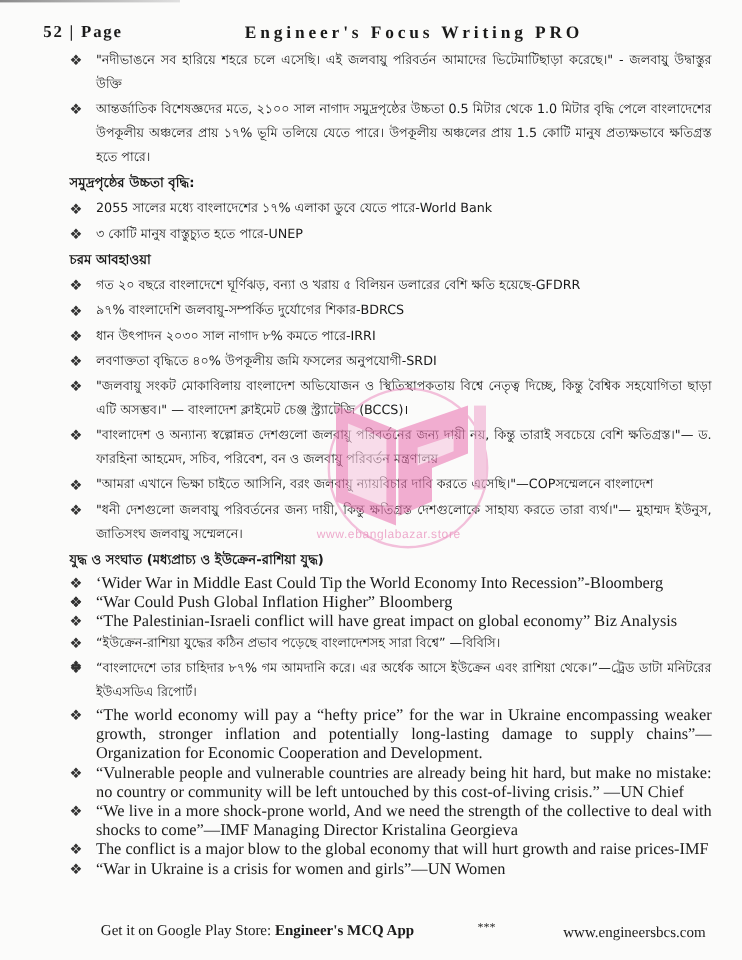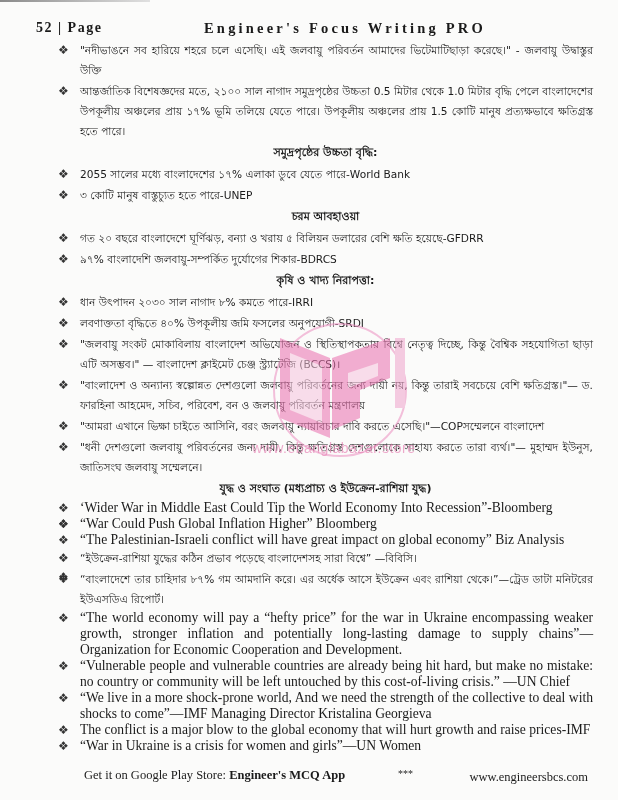--- a/index.html
+++ b/index.html
@@ -22,29 +22,29 @@
     .content { position: absolute; top: 40px; left: 58px; width: 535px; }
     .item { position: relative; padding-left: 22px; font-size: 12.4px; line-height: 17px; margin-bottom: 4px; }
     .item.bn { font-family: "DejaVu Sans", sans-serif; font-size: 10.6px; line-height: 20px; margin-bottom: 1px; }
     .item.en { font-size: 13.6px; line-height: 16px; margin-bottom: 0; }
     .bullet {
       position: absolute; left: 0; top: 0; font-size: 12px; color: #333;
       font-family: "DejaVu Sans", sans-serif;
     }
     .justify { text-align: justify; }
     .section-heading {
-      text-align: center; font-family: "DejaVu Sans", sans-serif;
+      text-align: left; font-family: "DejaVu Sans", sans-serif;
       font-weight: bold; font-size: 11px; line-height: 20px; margin: 2px 0 1px 0;
     }
     .watermark {
       position: absolute; left: 250px; top: 318px; width: 170px; height: 140px;
       pointer-events: none; opacity: 0.55;
     }
     .watermark-url {
-      position: absolute; left: 252px; top: 440px; font-size: 14px;
+      position: absolute; left: 264px; top: 440px; font-size: 10px;
       color: #e888b8; opacity: 0.7; font-family: "Liberation Sans", sans-serif;
       letter-spacing: 0.5px; pointer-events: none;
     }
     .footer {
       position: absolute; top: 768px; left: 36px; right: 30px; height: 20px;
       font-size: 12.5px;
       margin-left: 48px;
     }
     .footer .left { position: absolute; left: 0; top: 0; }
     .footer .stars { position: absolute; left: 314px; top: 0; font-size: 10px; }
@@ -63,21 +63,20 @@
 
 <div class="content" id="content">
     <div class="item justify bn"><span class="bullet">❖</span><span>"নদীভাঙনে সব হারিয়ে শহরে চলে এসেছি। এই জলবায়ু পরিবর্তন আমাদের ভিটেমাটিছাড়া করেছে।" - জলবায়ু উদ্বাস্তুর উক্তি</span></div>
     <div class="item justify bn"><span class="bullet">❖</span><span>আন্তর্জাতিক বিশেষজ্ঞদের মতে, ২১০০ সাল নাগাদ সমুদ্রপৃষ্ঠের উচ্চতা 0.5 মিটার থেকে 1.0 মিটার বৃদ্ধি পেলে বাংলাদেশের উপকূলীয় অঞ্চলের প্রায় ১৭% ভূমি তলিয়ে যেতে পারে। উপকূলীয় অঞ্চলের প্রায় 1.5 কোটি মানুষ প্রত্যক্ষভাবে ক্ষতিগ্রস্ত হতে পারে।</span></div>
     <div class="section-heading">সমুদ্রপৃষ্ঠের উচ্চতা বৃদ্ধি:</div>
     <div class="item justify bn"><span class="bullet">❖</span><span>2055 সালের মধ্যে বাংলাদেশের ১৭% এলাকা ডুবে যেতে পারে-World Bank</span></div>
     <div class="item justify bn"><span class="bullet">❖</span><span>৩ কোটি মানুষ বাস্তুচ্যুত হতে পারে-UNEP</span></div>
     <div class="section-heading">চরম আবহাওয়া</div>
     <div class="item justify bn"><span class="bullet">❖</span><span>গত ২০ বছরে বাংলাদেশে ঘূর্ণিঝড়, বন্যা ও খরায় ৫ বিলিয়ন ডলারের বেশি ক্ষতি হয়েছে-GFDRR</span></div>
     <div class="item justify bn"><span class="bullet">❖</span><span>৯৭% বাংলাদেশি জলবায়ু-সম্পর্কিত দুর্যোগের শিকার-BDRCS</span></div>
-    <div class="section-heading">কৃষি ও খাদ্য নিরাপত্তা:</div>
     <div class="item justify bn"><span class="bullet">❖</span><span>ধান উৎপাদন ২০৩০ সাল নাগাদ ৮% কমতে পারে-IRRI</span></div>
     <div class="item justify bn"><span class="bullet">❖</span><span>লবণাক্ততা বৃদ্ধিতে ৪০% উপকূলীয় জমি ফসলের অনুপযোগী-SRDI</span></div>
     <div class="item justify bn"><span class="bullet">❖</span><span>"জলবায়ু সংকট মোকাবিলায় বাংলাদেশ অভিযোজন ও স্থিতিস্থাপকতায় বিশ্বে নেতৃত্ব দিচ্ছে, কিন্তু বৈশ্বিক সহযোগিতা ছাড়া এটি অসম্ভব।" — বাংলাদেশ ক্লাইমেট চেঞ্জ স্ট্র্যাটেজি (BCCS)।</span></div>
     <div class="item justify bn"><span class="bullet">❖</span><span>"বাংলাদেশ ও অন্যান্য স্বল্পোন্নত দেশগুলো জলবায়ু পরিবর্তনের জন্য দায়ী নয়, কিন্তু তারাই সবচেয়ে বেশি ক্ষতিগ্রস্ত।"— ড. ফারহিনা আহমেদ, সচিব, পরিবেশ, বন ও জলবায়ু পরিবর্তন মন্ত্রণালয়</span></div>
     <div class="item justify bn"><span class="bullet">❖</span><span>"আমরা এখানে ভিক্ষা চাইতে আসিনি, বরং জলবায়ু ন্যায়বিচার দাবি করতে এসেছি।"—COPসম্মেলনে বাংলাদেশ</span></div>
     <div class="item justify bn"><span class="bullet">❖</span><span>"ধনী দেশগুলো জলবায়ু পরিবর্তনের জন্য দায়ী, কিন্তু ক্ষতিগ্রস্ত দেশগুলোকে সাহায্য করতে তারা ব্যর্থ।"— মুহাম্মদ ইউনুস, জাতিসংঘ জলবায়ু সম্মেলনে।</span></div>
     <div class="section-heading">যুদ্ধ ও সংঘাত (মধ্যপ্রাচ্য ও ইউক্রেন-রাশিয়া যুদ্ধ)</div>
     <div class="item justify en"><span class="bullet">❖</span><span>‘Wider War in Middle East Could Tip the World Economy Into Recession”-Bloomberg</span></div>
     <div class="item justify en"><span class="bullet">❖</span></div>
     <div class="item justify en"><span class="bullet">❖</span><span>“War Could Push Global Inflation Higher” Bloomberg</span></div>

